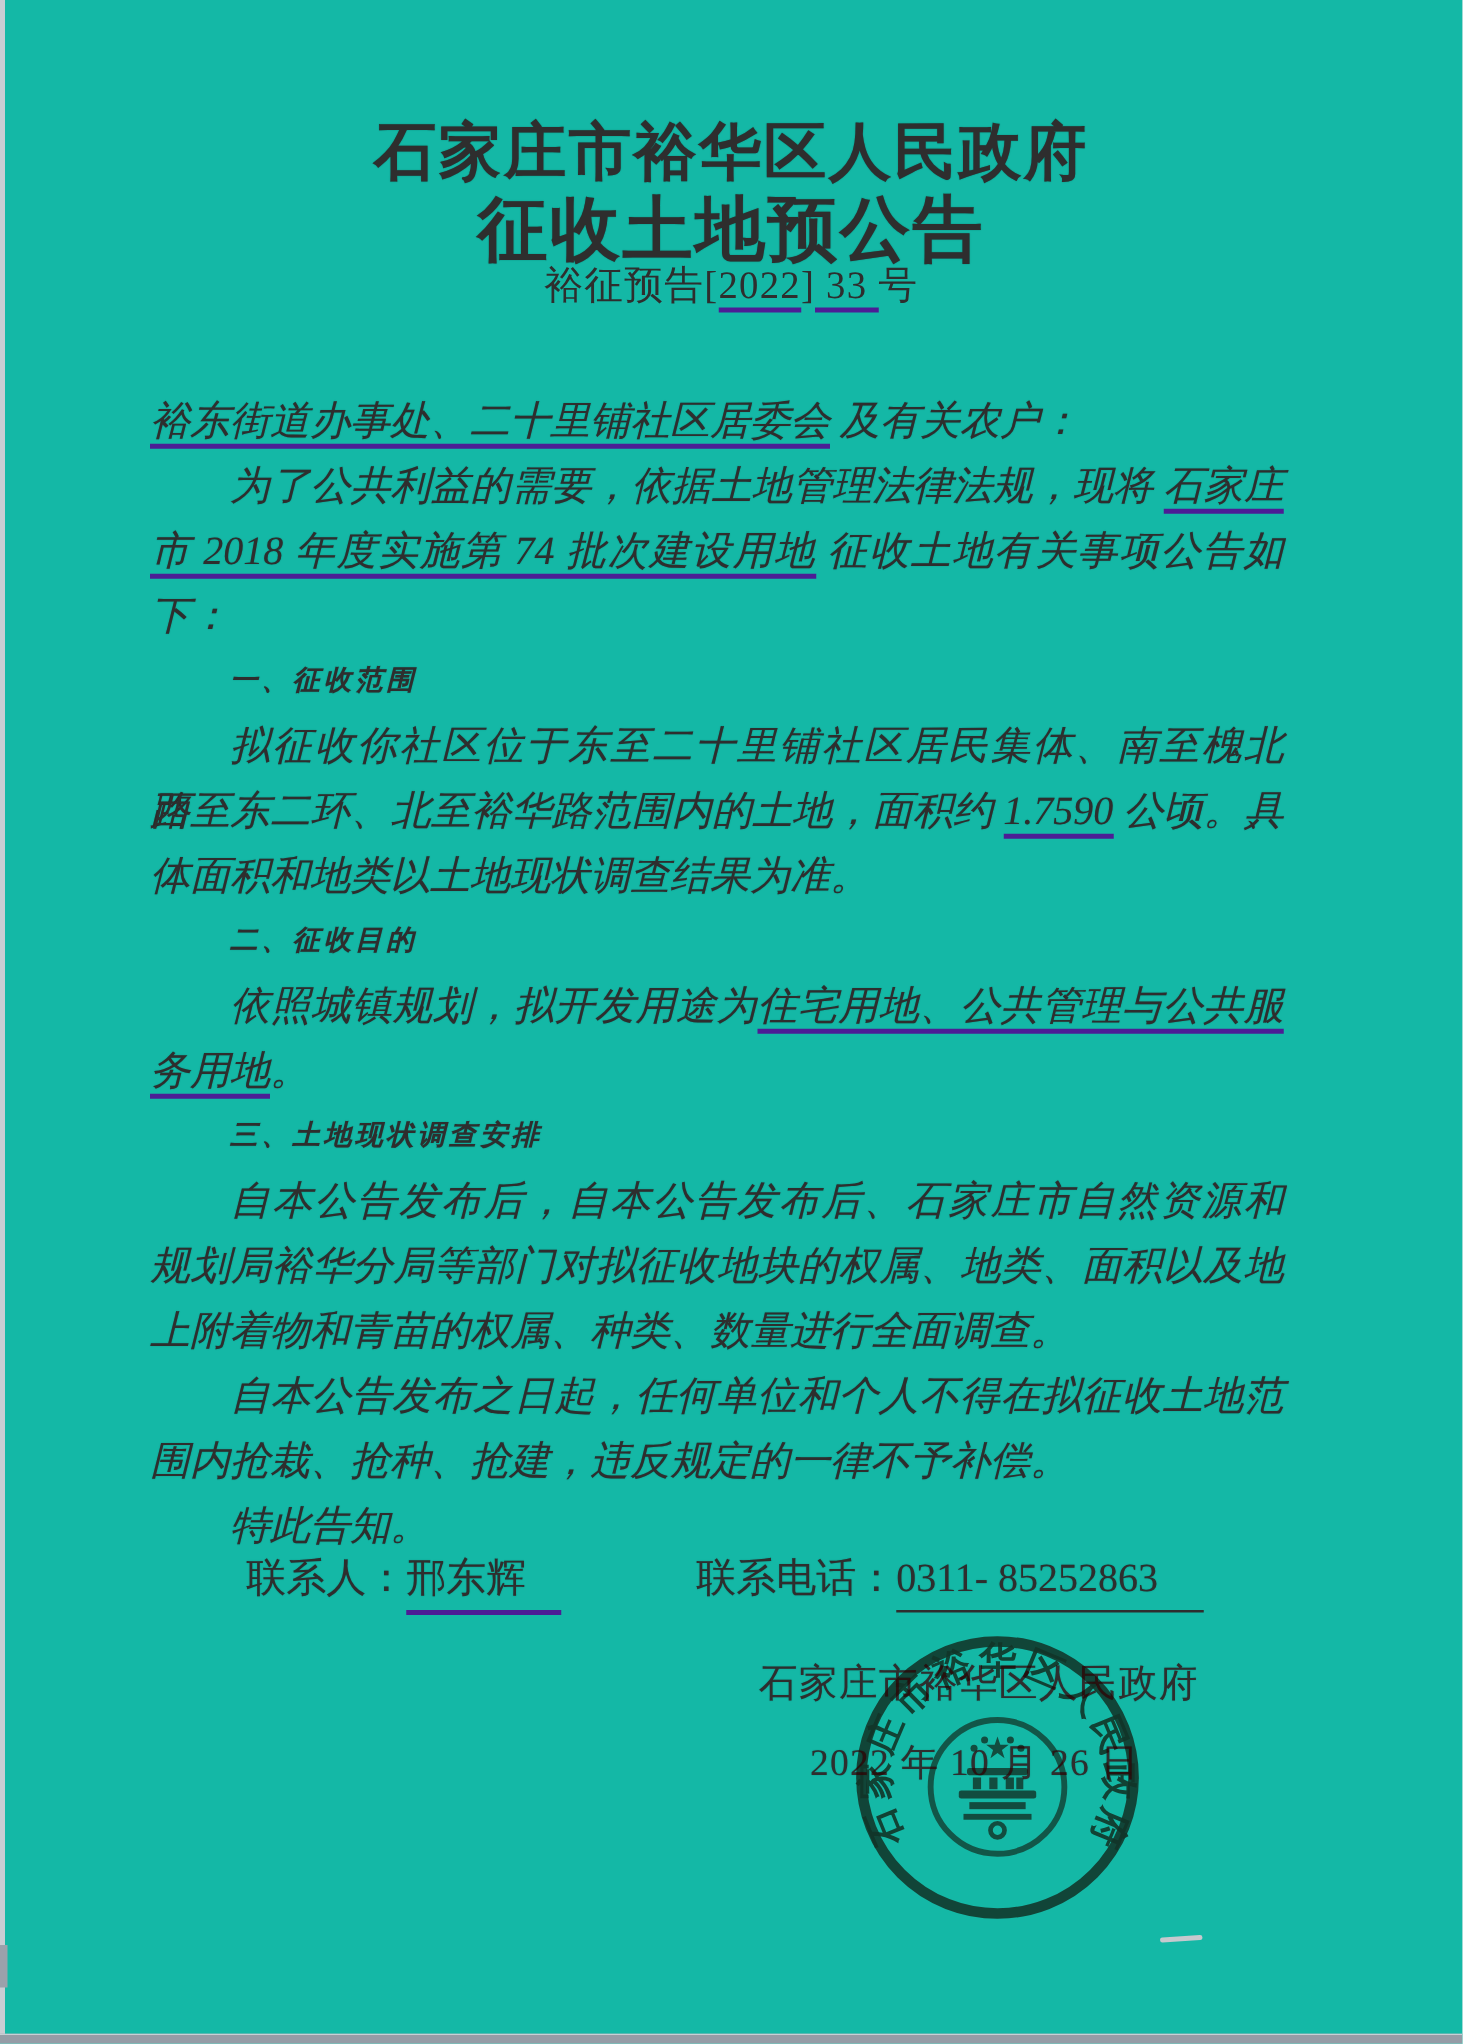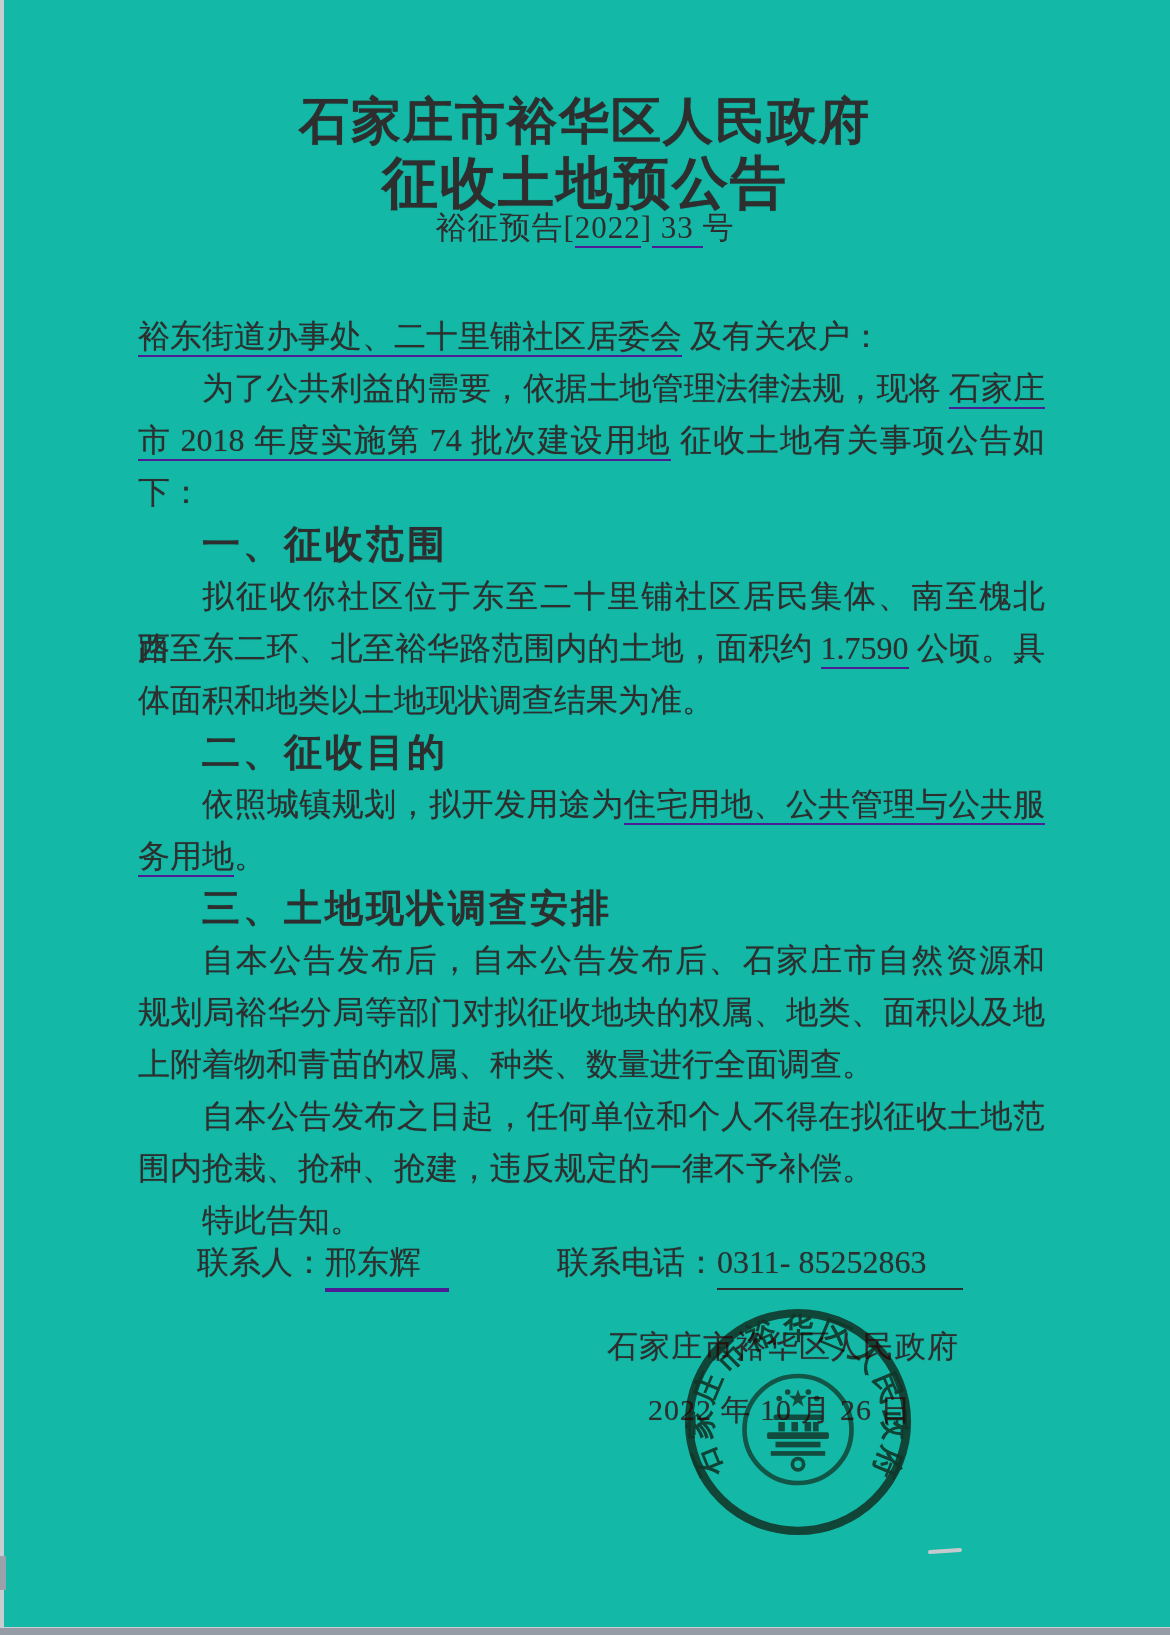--- a/index.html
+++ b/index.html
@@ -28,29 +28,30 @@
     text-align:center;font-size:56px;font-weight:700;letter-spacing:2px;
     text-shadow:0 0 1px rgba(0,0,0,.4);
   }
   .docno{
     position:absolute;top:207px;left:0;width:100%;
     text-align:center;font-size:31px;letter-spacing:1px;
   }
   .docno span{white-space:pre;}
 
   .body-block{
-    position:absolute;left:138px;top:310px;width:907px;
+    position:absolute;left:120px;top:310px;width:907px;
     font-size:32px;line-height:52px;
     text-shadow:0 0 1px rgba(0,0,0,.30);
+    font-style:italic;
   }
   .line{height:52px;white-space:nowrap;}
   .line.justify{white-space:normal;text-align:justify;text-align-last:justify;text-justify:inter-character;}
   .line.indent{text-indent:64px;}
-  .line.heading{font-family:"Liberation Sans","DejaVu Sans",sans-serif;font-weight:700;letter-spacing:3px;font-size:38px;}
-  .u{border-bottom:2px solid #4c1d95;padding-bottom:1px;white-space:pre;margin-top:29px;}
+  .line.heading{font-family:"Liberation Sans","DejaVu Sans",sans-serif;font-weight:700;letter-spacing:3px;font-size:22px;}
+  .u{border-bottom:4px solid #4c1d95;padding-bottom:1px;white-space:pre;margin-top:29px;}
   .b{font-weight:700;}
 
   .contact-line{
     position:absolute;left:197px;top:1236px;width:850px;
     font-size:32px;line-height:52px;white-space:nowrap;
     text-shadow:0 0 1px rgba(0,0,0,.30);
   }
   .contact-line .name-u{display:inline-block;width:124px;text-align:left;border-bottom:4px solid #4c1d95;}
   .contact-line .phone-label{margin-left:108px;}
   .contact-line .phone-u{display:inline-block;width:246px;text-align:left;border-bottom:2px solid #2e2e2e;white-space:pre;}

